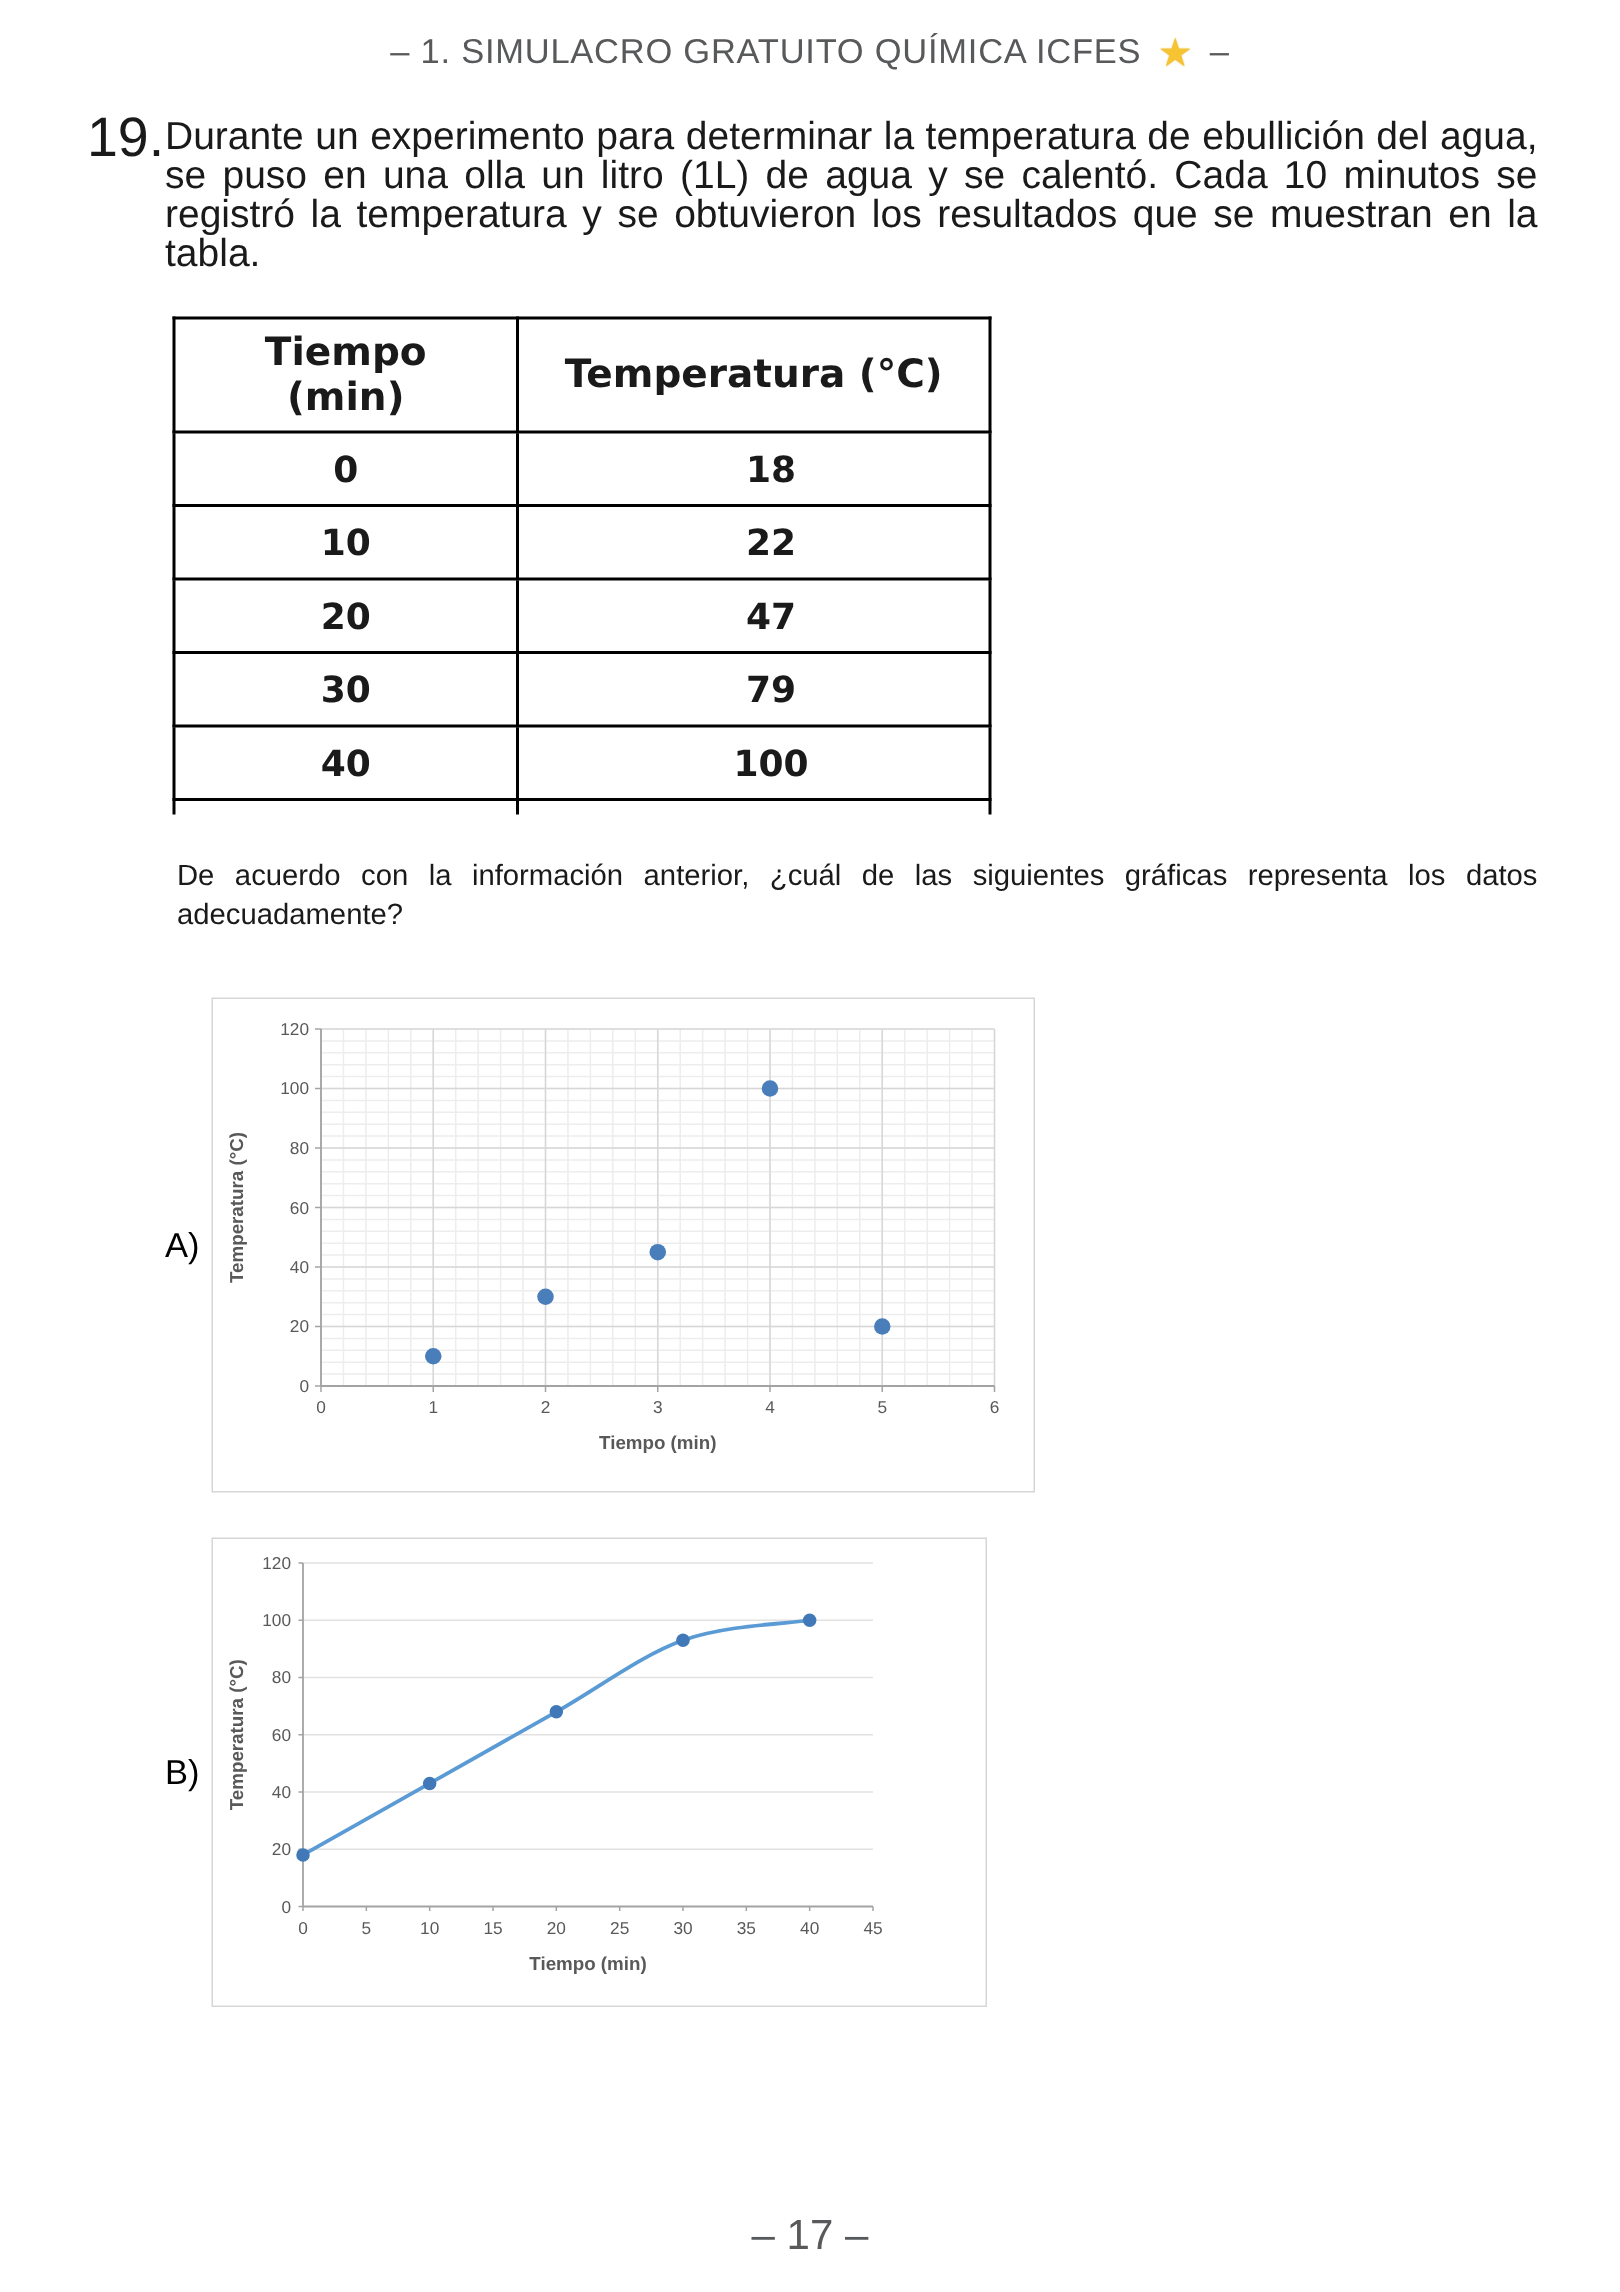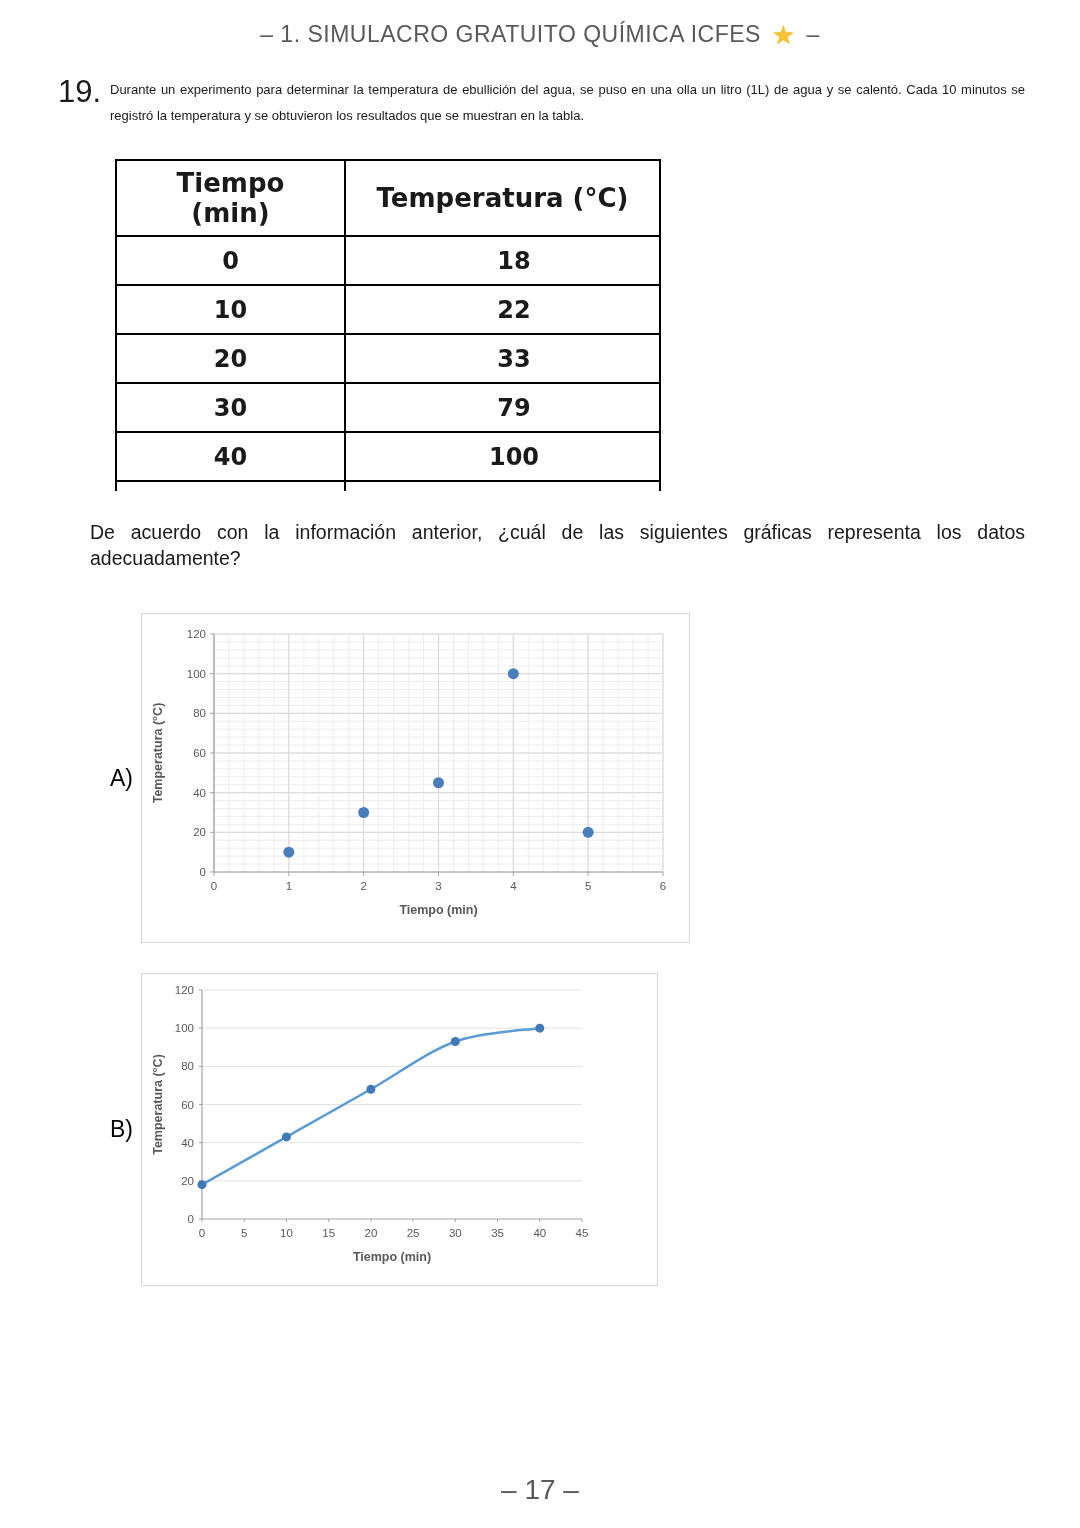--- a/index.html
+++ b/index.html
@@ -2,30 +2,30 @@
 <html><head>
 <meta charset="utf-8">
 <style>
   html,body{margin:0;padding:0;background:#ffffff;}
   body{width:1080px;height:1528px;position:relative;font-family:"Liberation Sans",sans-serif;color:#1a1a1a;overflow:hidden;}
   .page{position:absolute;inset:0;background:#fff;}
   .content{padding:0 55px 0 58px;}
   .header{margin-top:20px;text-align:center;font-size:23px;color:#58595b;letter-spacing:.5px;}
   .header .star{color:#f6c332;font-size:26px;vertical-align:-2px;padding:0 4px;text-shadow:0 0 1px #e2a712;}
   .qblock{display:flex;margin-top:26px;}
-  .qnum{font-size:31px;line-height:30px;width:52px;flex:0 0 52px;}
-  .qtext{font-size:13px;line-height:26px;text-align:justify;flex:1;}
+  .qnum{font-size:37px;line-height:30px;width:52px;flex:0 0 52px;}
+  .qtext{font-size:26px;line-height:26px;text-align:justify;flex:1;}
   table.data{border-collapse:collapse;margin:30px 0 0 57px;}
   table.data th,table.data td{border:2px solid #000;text-align:center;font-family:"DejaVu Sans","Liberation Sans",sans-serif;}
   table.data th{font-size:26px;font-weight:bold;padding:7px 26px;height:36px;}
   table.data td{font-size:24px;font-weight:bold;height:45px;}
   table.data td.c1{width:225px;}
   table.data td.c2{width:288px;padding-left:24px;}
   table.data tr.stub td{height:7px;border-bottom:none;border-top:2px solid #000;}
-  .qtext2{font-size:19.5px;line-height:26px;text-align:justify;margin:28px 0 0 32px;}
+  .qtext2{font-size:19.5px;line-height:26px;text-align:justify;margin:28px 0 0 60px;}
   .chart-row{display:flex;align-items:center;}
   .row-a{margin-top:42px;}
   .row-b{margin-top:30px;}
   .opt-label{width:31px;flex:0 0 31px;margin-left:52px;font-size:23px;color:#000;}
   .chart-box{background:#fff;border:1px solid #d6d6d6;}
   .box-a{width:547px;height:328px;}
   .box-b{width:515px;height:311px;}
   .footer{position:absolute;top:1474px;left:0;width:100%;text-align:center;font-size:28px;color:#58595b;}
 </style>
 </head>
@@ -55,21 +55,21 @@
           <tr>
             <td class="c1">0</td>
             <td class="c2">18</td>
           </tr>
           <tr>
             <td class="c1">10</td>
             <td class="c2">22</td>
           </tr>
           <tr>
             <td class="c1">20</td>
-            <td class="c2">33</td>
+            <td class="c2">47</td>
           </tr>
           <tr>
             <td class="c1">30</td>
             <td class="c2">79</td>
           </tr>
           <tr>
             <td class="c1">40</td>
             <td class="c2">100</td>
           </tr>
           <tr class="stub">

